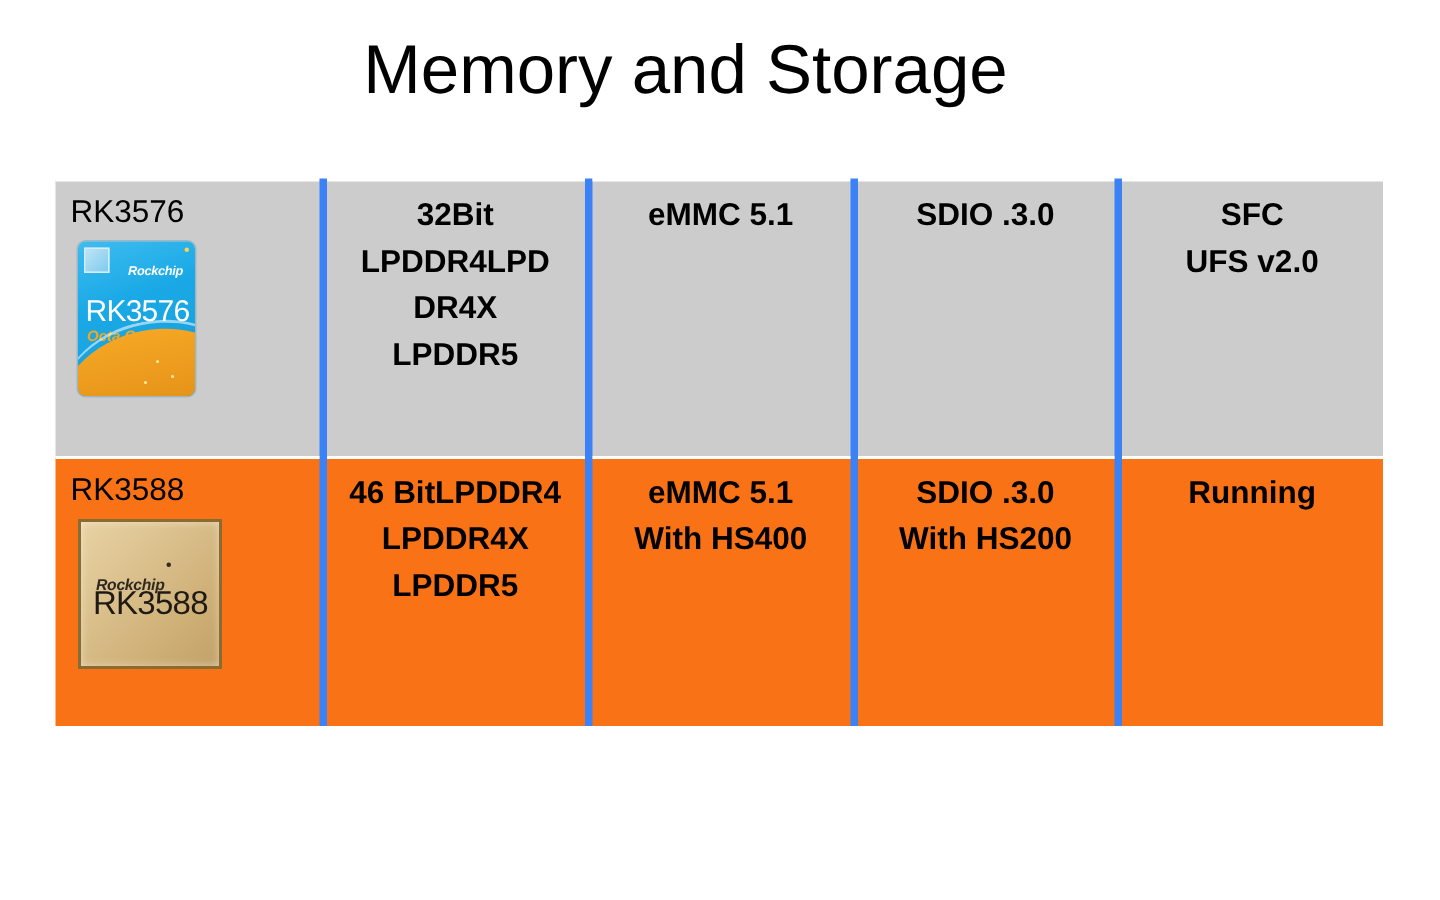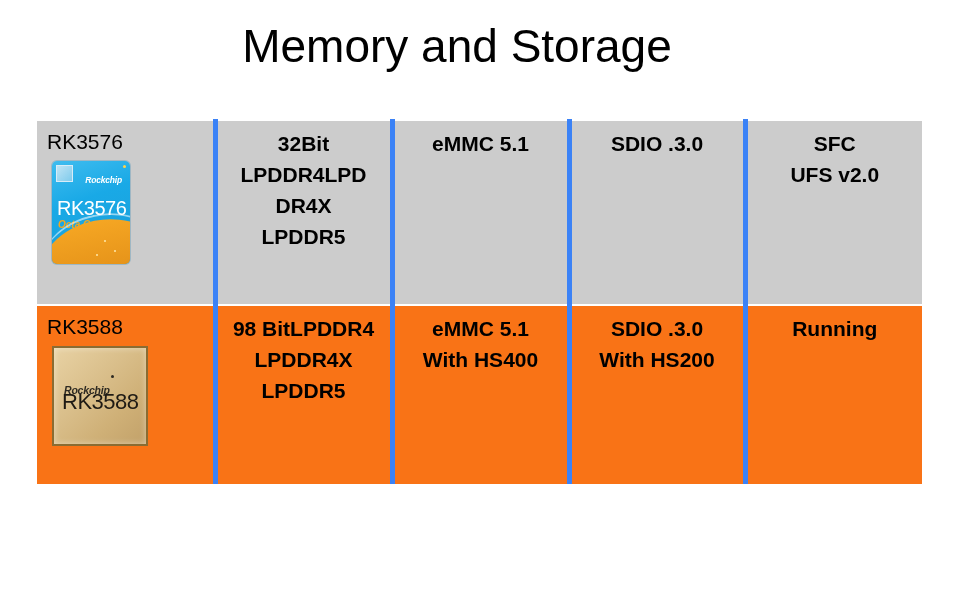--- a/index.html
+++ b/index.html
@@ -285,21 +285,21 @@
 
     <tr class="body-row row-3588">
       <td class="cell-name">
         <span class="chip-name">RK3588</span>
         <div class="chip-3588">
           <span class="brand"><span>Rockchip</span><span class="dot"></span></span>
           <span class="model">RK3588</span>
         </div>
       </td>
       <td>
-        <span class="cell-text">98 BitLPDDR4
+        <span class="cell-text">46 BitLPDDR4
 LPDDR4X
 LPDDR5</span>
       </td>
       <td>
         <span class="cell-text">eMMC 5.1
 With HS400</span>
       </td>
       <td>
         <span class="cell-text">SDIO .3.0
 With HS200</span>

